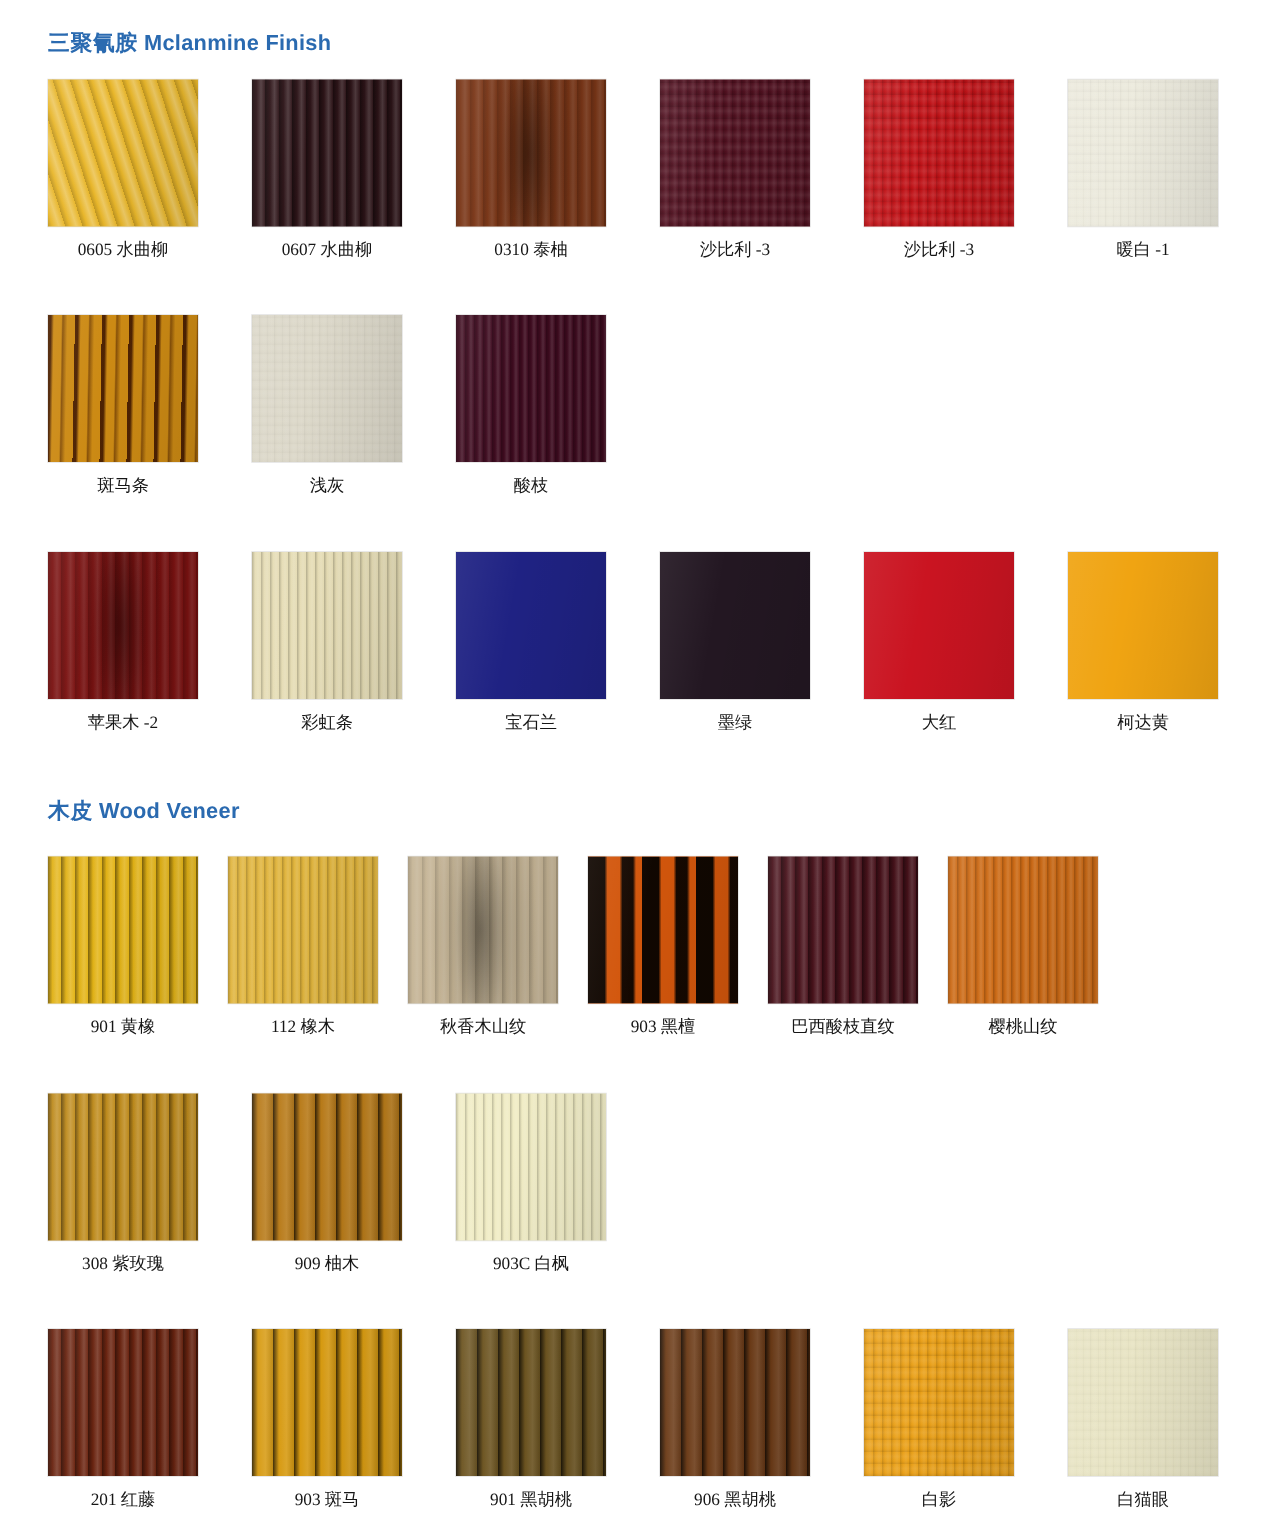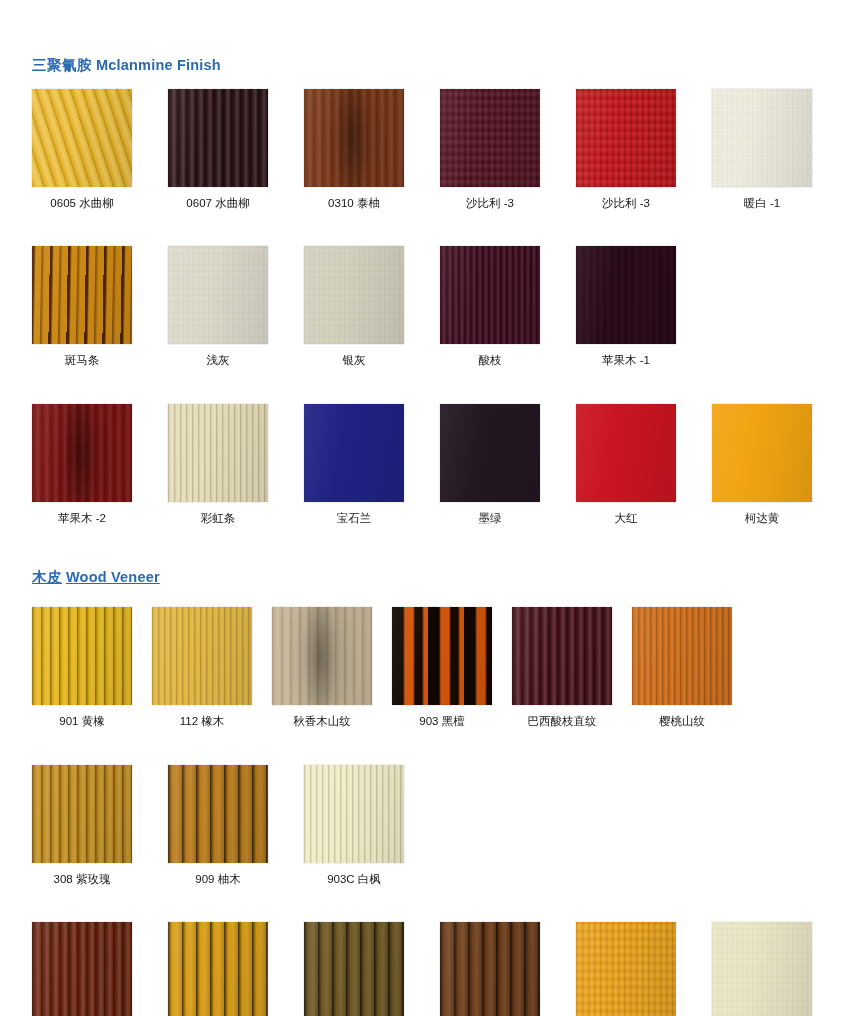--- a/index.html
+++ b/index.html
@@ -63,20 +63,21 @@
     pointer-events: none;
   }
 
   .caption {
     text-align: center;
     font-size: 11.5px;
     line-height: 1.1;
     margin-top: 10px;
     color: #161616;
     white-space: nowrap;
+    font-family: Liberation Serif, serif;
   }
 
   .row-gap { height: 37px; }
 
   
   .tex-vstripe-fine .grain {
     background-image:
       repeating-linear-gradient(90deg,
         rgba(0,0,0,0.22) 0px, rgba(0,0,0,0.0) 2px, rgba(255,255,255,0.13) 4px, rgba(0,0,0,0.0) 6px);
   }
@@ -129,21 +130,21 @@
         rgba(0,0,0,0.0) 13px, rgba(0,0,0,0.0) 21px,
         rgba(0,0,0,0.90) 23px, rgba(0,0,0,0.90) 30px,
         rgba(0,0,0,0.0) 32px, rgba(0,0,0,0.0) 36px);
   }
 </style>
 </head>
 <body style="background: rgb(255, 255, 255);">
 
 <div class="page">
 
-  <div class="section" style="padding-top:58px;">
+  <div class="section" style="padding-top:22px;">
     <div class="section-title" style="color: rgb(42, 106, 176);">
       <span class="cn">三聚氰胺</span><span class="en">Mclanmine Finish</span>
     </div>
 
     <div class="grid" style="margin-top:16px;">
       <div class="cell">
         <div class="swatch tex-diag" style="background-color: rgb(232, 182, 42);">
             <div class="grain"></div>
             <div class="sheen"></div>
           </div>
@@ -197,40 +198,26 @@
         <div class="caption">斑马条</div>
       </div>
       <div class="cell">
         <div class="swatch tex-paper" style="background-color: rgb(220, 216, 201);">
             <div class="grain"></div>
             <div class="sheen"></div>
           </div>
         <div class="caption">浅灰</div>
       </div>
       <div class="cell">
-        <div class="swatch tex-paper" style="background-color: rgb(211, 207, 188);">
-            <div class="grain"></div>
-            <div class="sheen"></div>
-          </div>
-        <div class="caption">银灰</div>
-      </div>
-      <div class="cell">
         <div class="swatch tex-vstripe-fine" style="background-color: rgb(61, 10, 30);">
             <div class="grain"></div>
             <div class="sheen"></div>
           </div>
         <div class="caption">酸枝</div>
       </div>
-      <div class="cell">
-        <div class="swatch tex-plain" style="background-color: rgb(40, 8, 24);">
-            <div class="grain"></div>
-            <div class="sheen"></div>
-          </div>
-        <div class="caption">苹果木 -1</div>
-      </div>
     </div>
 
     <div class="row-gap"></div>
 
     <div class="grid">
       <div class="cell">
         <div class="swatch tex-cathedral" style="background-color: rgb(122, 18, 17);">
             <div class="grain"></div>
             <div class="sheen"></div>
           </div>
@@ -268,21 +255,21 @@
         <div class="swatch tex-flat" style="background-color: rgb(240, 164, 18);">
             <div class="grain"></div>
             <div class="sheen"></div>
           </div>
         <div class="caption">柯达黄</div>
       </div>
     </div>
   </div>
 
   <div class="section" style="padding-top:46px;">
-    <div class="section-title" style="color: rgb(42, 106, 176); text-decoration: underline;">
+    <div class="section-title" style="color: rgb(42, 106, 176);">
       <span class="cn">木皮</span><span class="en">Wood Veneer</span>
     </div>
 
     <div class="grid" style="margin-top:22px;gap:20px;">
       <div class="cell">
         <div class="swatch tex-vstripe-med" style="background-color: rgb(228, 180, 21);">
             <div class="grain"></div>
             <div class="sheen"></div>
           </div>
         <div class="caption">901 黄橡</div>

